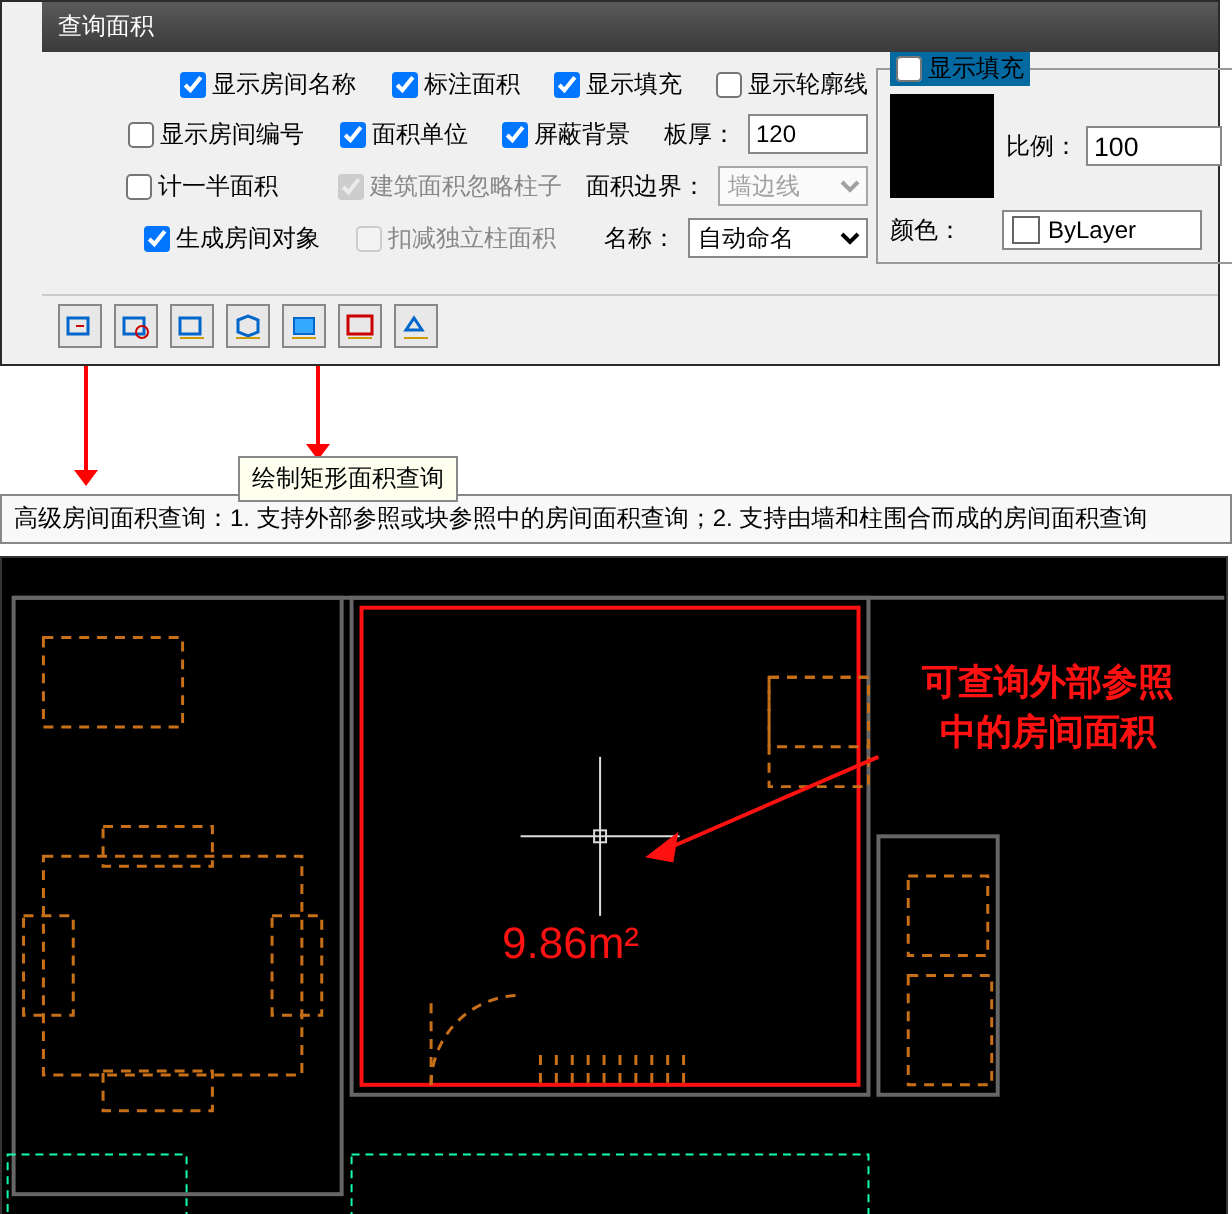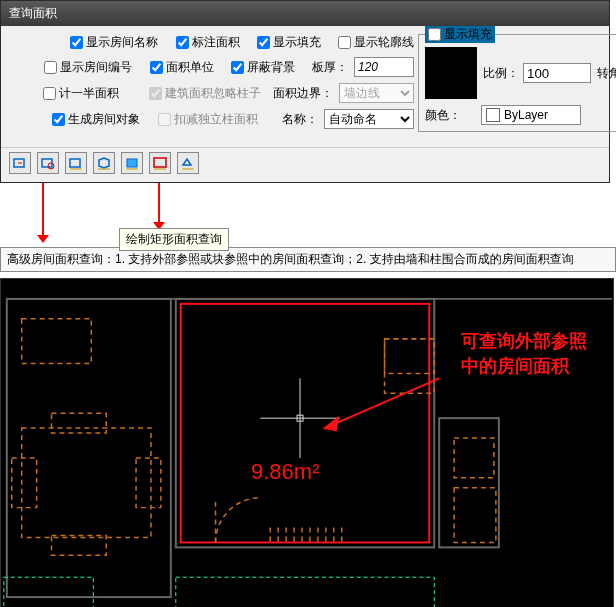--- a/index.html
+++ b/index.html
@@ -1,29 +1,29 @@
 <!DOCTYPE html>
 <html><head>
 <meta charset="utf-8">
 <style>
   * { box-sizing: border-box; margin: 0; padding: 0; }
   body { font-family: "Microsoft YaHei", SimSun, sans-serif; font-size: 12px; background: #fff; width: 616px; }
   
-  .dialog { width: 610px; border: 1px solid #2b2b2b; background: #f0f0f0; }
+  .dialog { width: 610px; border: 1px solid #2b2b2b; background: #f0f0f0; padding-left: 20px; }
   .titlebar { background: linear-gradient(#5a5a5a, #3a3a3a); color: #fff; padding: 4px 8px; font-size: 12px; }
   .content { padding: 8px; display: flex; gap: 4px; }
   .left-col { flex: 0 0 405px; }
   .right-col { flex: 1; }
   
   .row { display: flex; align-items: center; margin-bottom: 6px; gap: 6px; justify-content: flex-end; }
   .chk { display: flex; align-items: center; gap: 3px; white-space: nowrap; }
   .chk input { width: 13px; height: 13px; }
   .chk.disabled { color: #888; }
   .lbl { white-space: nowrap; }
-  .txt-input { width: 60px; height: 20px; border: 1px solid #888; padding: 1px 3px; font-size: 12px; font-style: italic; }
+  .txt-input { width: 60px; height: 20px; border: 1px solid #888; padding: 1px 3px; font-size: 12px; }
   .sel { height: 20px; border: 1px solid #888; font-size: 12px; background: #fff; }
   
   .fill-section { border: 1px solid #999; padding: 4px 6px 6px 6px; position: relative; }
   .fill-chk { position: absolute; top: -9px; left: 6px; background: #0369a1; padding: 0 3px; }
   .swatch-row { display: flex; align-items: center; gap: 6px; margin-top: 8px; }
   .swatch { width: 52px; height: 52px; border: 2px solid #000; background: #000; }
   .fill-rows { display: flex; flex-direction: row; gap: 6px; }
   .num-input { width: 68px; height: 20px; border: 1px solid #888; padding: 1px 3px; }
   .spin { width: 14px; height: 20px; background: #ddd; border: 1px solid #888; font-size: 8px; display: flex; flex-direction: column; justify-content: center; align-items: center; }
   .color-row { display: flex; align-items: center; gap: 20px; margin-top: 6px; }
@@ -36,21 +36,21 @@
   
   .arrows { position: relative; height: 62px; }
   .arrow-line { position: absolute; background: #f00; }
   .arrowhead { position: absolute; width: 0; height: 0; }
   .tooltip { position: absolute; left: 119px; top: 45px; border: 1px solid #888; background: #fffff0; padding: 2px 6px; font-size: 12px; }
   
   .info-bar { border: 1px solid #888; padding: 3px 6px; font-size: 12px; background: #f8f8f8; margin-top: 2px; }
   
   .cad-view { width: 614px; height: 335px; background: #000; position: relative; margin-top: 6px; overflow: hidden; border: 1px solid #333; }
   .cad-view svg { width: 100%; height: 100%; }
-  .red-label { position: absolute; color: #f11; font-size: 18px; font-weight: bold; line-height: 1.4; right: 26px; top: 50px; }
+  .red-label { position: absolute; color: #f11; font-size: 18px; font-weight: bold; line-height: 1.4; right: 26px; top: 50px; text-align: center; }
   .area-text { position: absolute; color: #f11; font-size: 22px; left: 250px; top: 180px; }
 </style>
 </head>
 <body>
 
 <div class="dialog">
   <div class="titlebar">查询面积</div>
   <div class="content">
     <div class="left-col">
 

